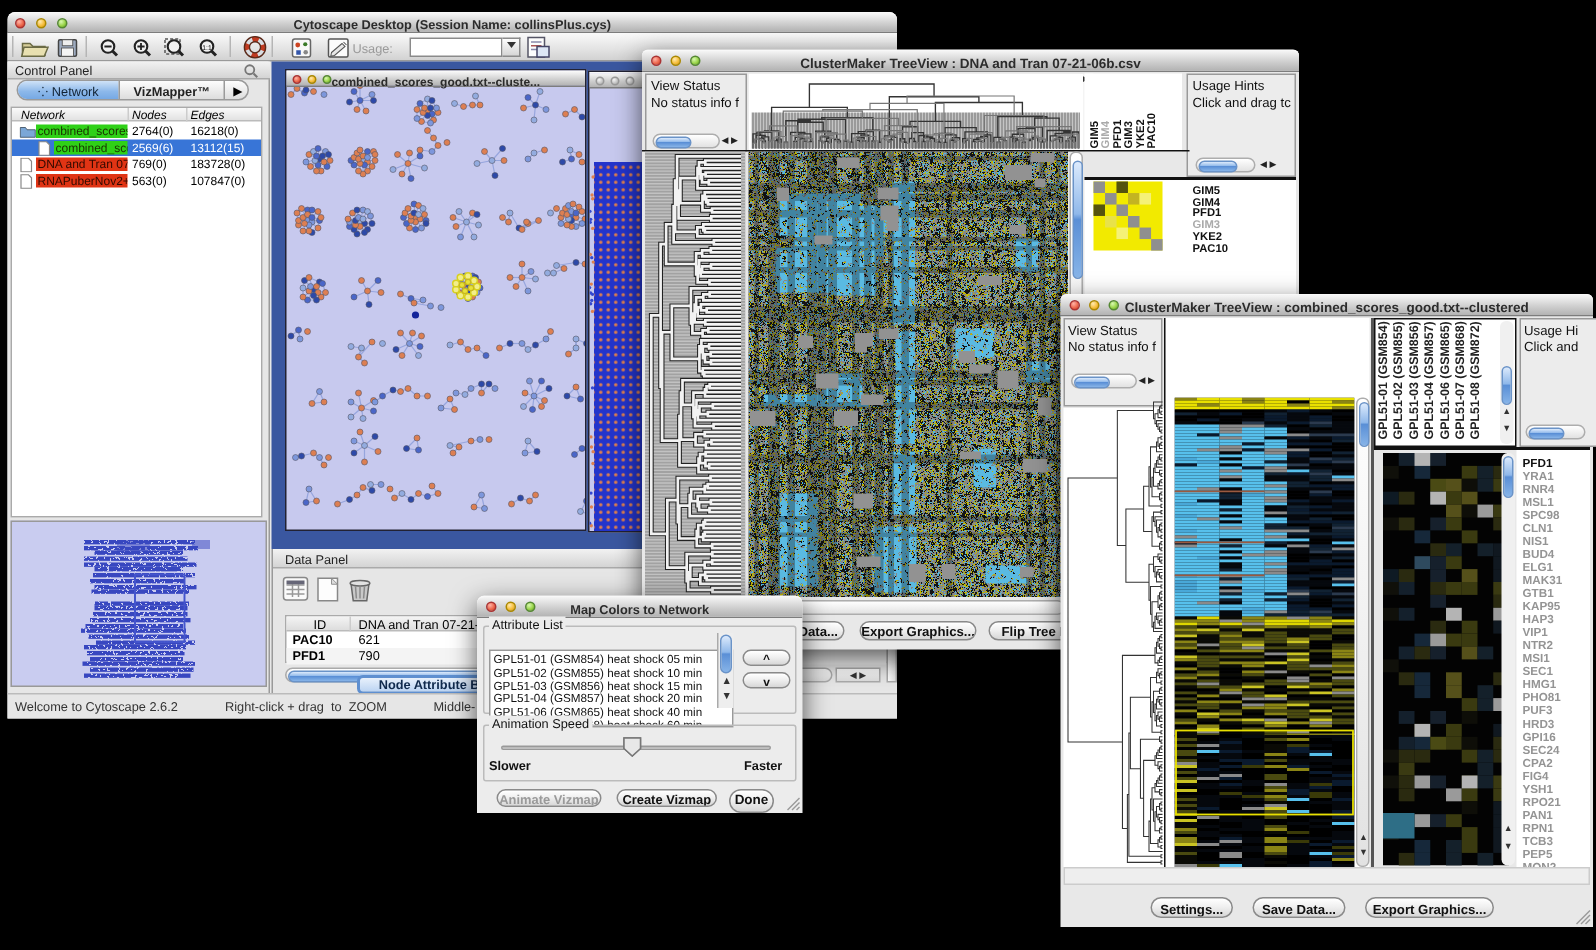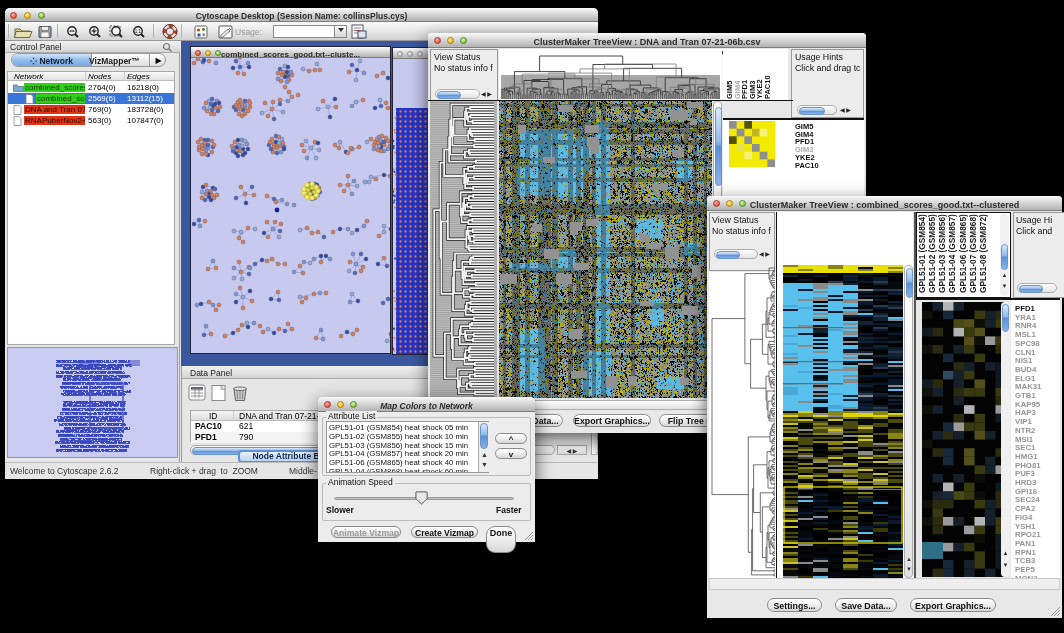--- a/index.html
+++ b/index.html
@@ -89,21 +89,21 @@
 </div>
 <div class="abs" style="left:0;top:33px;width:175px;height:421px;background:#e6e6e6;border-right:1px solid #9a9a9a;">
 <div class="abs" style="left:0;top:0;width:175px;height:12px;background:linear-gradient(#f2f2f2,#d4d4d4);border-bottom:1px solid #aaa;">
           <span style="position:absolute;left:5px;top:1px;font-size:8.5px;color:#222;">Control Panel</span>
           <svg style="position:absolute;right:7px;top:1px;" width="11" height="11">
             <circle cx="4.5" cy="4.5" r="3" fill="none" stroke="#777" stroke-width="1.2"></circle>
             <line x1="7" y1="7" x2="9.5" y2="9.5" stroke="#777" stroke-width="1.4"></line>
           </svg>
         </div>
 <div class="abs" style="left:6px;top:12px;width:155px;height:14px;border:1px solid #9a9a9a;border-radius:7px;background:linear-gradient(#fdfdfd,#ddd);overflow:hidden;">
-          <div class="abs" style="left:0;top:0;width:80px;height:14px;background:linear-gradient(#cfe2f7,#8cb8ea 50%,#6ea3e2);border-right:1px solid #9a9a9a;text-align:center;font-size:8.5px;font-weight:bold;color:#123;line-height:14px;">⁘ Network</div>
+          <div class="abs" style="left:0;top:0;width:68px;height:14px;background:linear-gradient(#cfe2f7,#8cb8ea 50%,#6ea3e2);border-right:1px solid #9a9a9a;text-align:center;font-size:8.5px;font-weight:normal;color:#123;line-height:14px;">⁘ Network</div>
           <div class="abs" style="left:68px;top:0;width:69px;height:14px;text-align:center;font-size:8.5px;font-weight:bold;color:#222;line-height:14px;">VizMapper™</div>
           <div class="abs" style="left:137px;top:0;width:18px;height:14px;border-left:1px solid #9a9a9a;text-align:center;font-size:8px;line-height:14px;">▶</div>
         </div>
 <div class="abs" style="left:2px;top:30px;width:168px;height:274px;background:#fff;border:1px solid #aaa;font-size:8px;">
 <div class="abs" style="left:0;top:0;width:166px;height:9px;background:linear-gradient(#fafafa,#e2e2e2);border-bottom:1px solid #bbb;font-style:italic;">
             <span class="abs" style="left:6px;top:0;">Network</span>
             <span class="abs" style="left:80px;top:0;">Nodes</span>
             <span class="abs" style="left:119px;top:0;">Edges</span>
             <div class="abs" style="left:77px;top:0;width:1px;height:9px;background:#ccc;"></div>
             <div class="abs" style="left:116px;top:0;width:1px;height:9px;background:#ccc;"></div>
@@ -2970,30 +2970,30 @@
 <div class="btn" style="left:203px;top:402px;width:86px;height:14px;font-size:8.8px;line-height:14px;">Export Graphics...</div>
 <svg class="abs" style="right:1px;bottom:1px;" width="12" height="12">
         <g stroke="#999" stroke-width="1">
           <line x1="2" y1="11" x2="11" y2="2"></line>
           <line x1="5" y1="11" x2="11" y2="5"></line>
           <line x1="8" y1="11" x2="11" y2="8"></line>
         </g>
       </svg>
 </div>
 <div class="win" style="left:318px;top:397px;width:217px;height:145px;background:#ececec;border-radius:5px 5px 0 0;">
-<div class="tbar" style="top:0;height:15px;border-radius:5px 5px 0 0;font-style:italic;">
+<div class="tbar" style="top:0;height:15px;border-radius:5px 5px 0 0;">
         <div class="tl r" style="left:6px;"></div>
         <div class="tl y" style="left:19px;"></div>
         <div class="tl g" style="left:32px;"></div>
         <div class="ttl" style="top:2.5px;font-size:8.5px;">Map Colors to Network</div>
       </div>
 <div class="abs" style="left:4px;top:20px;width:209px;height:59px;border:1px solid #bbb;border-radius:2px;">
         <span class="abs" style="left:3px;top:-7px;background:#ececec;font-size:8.5px;color:#111;padding:0 2px;">Attribute List</span>
       </div>
-<div class="abs" style="left:8px;top:24px;width:163px;height:52px;background:#fff;border:1px solid #999;font-size:7.8px;color:#111;overflow:hidden;">
+<div class="abs" style="left:8px;top:36px;width:163px;height:52px;background:#fff;border:1px solid #999;font-size:7.8px;color:#111;overflow:hidden;">
 <div style="position:absolute;left:2px;top:1.0px;white-space:nowrap;">GPL51-01 (GSM854) heat shock 05 min</div>
 <div style="position:absolute;left:2px;top:9.8px;white-space:nowrap;">GPL51-02 (GSM855) heat shock 10 min</div>
 <div style="position:absolute;left:2px;top:18.6px;white-space:nowrap;">GPL51-03 (GSM856) heat shock 15 min</div>
 <div style="position:absolute;left:2px;top:27.4px;white-space:nowrap;">GPL51-04 (GSM857) heat shock 20 min</div>
 <div style="position:absolute;left:2px;top:36.2px;white-space:nowrap;">GPL51-06 (GSM865) heat shock 40 min</div>
 <div style="position:absolute;left:2px;top:45.0px;white-space:nowrap;">GPL51-04 (GSM868) heat shock 60 min</div>
 </div>
 <div class="abs" style="left:160px;top:25px;width:11px;height:50px;background:#eee;border-left:1px solid #aaa;">
         <div class="pill" style="left:1px;top:1px;width:8px;height:26px;border-radius:4px;"></div>
         <div class="abs" style="left:2px;top:29px;font-size:7px;color:#333;">▲</div>
@@ -3006,21 +3006,21 @@
       </div>
 <div class="abs" style="left:16px;top:100px;width:180px;height:3px;background:linear-gradient(#aaa,#ddd);border:1px solid #999;border-radius:2px;"></div>
 <svg class="abs" style="left:97px;top:94px;" width="13" height="14">
         <path d="M1 1 h11 v7 l-5.5 5 -5.5 -5 z" fill="linear-gradient(#fff,#ccc)" stroke="#777"></path>
         <path d="M1 1 h11 v7 l-5.5 5 -5.5 -5 z" fill="#e8e8e8" stroke="#777"></path>
       </svg>
 <span class="abs" style="left:8px;top:108px;font-size:8.5px;font-weight:bold;color:#111;">Slower</span>
 <span class="abs" style="left:178px;top:108px;font-size:8.5px;font-weight:bold;color:#111;">Faster</span>
 <div class="btn" style="left:13px;top:129px;width:70px;height:12px;font-size:8.6px;line-height:12px;color:#9a9a9a;">Animate Vizmap</div>
 <div class="btn" style="left:93px;top:129px;width:67px;height:12px;font-size:8.6px;line-height:12px;">Create Vizmap</div>
-<div class="btn" style="left:168px;top:129px;width:30px;height:27px;font-size:9px;line-height:12px;">Done</div>
+<div class="btn" style="left:168px;top:129px;width:30px;height:16px;font-size:9px;line-height:12px;">Done</div>
 <svg class="abs" style="right:1px;bottom:1px;" width="10" height="10">
         <g stroke="#999" stroke-width="1">
           <line x1="1" y1="9" x2="9" y2="1"></line>
           <line x1="4" y1="9" x2="9" y2="4"></line>
           <line x1="7" y1="9" x2="9" y2="7"></line>
         </g>
       </svg>
 </div>
 </div>
 </body></html>

